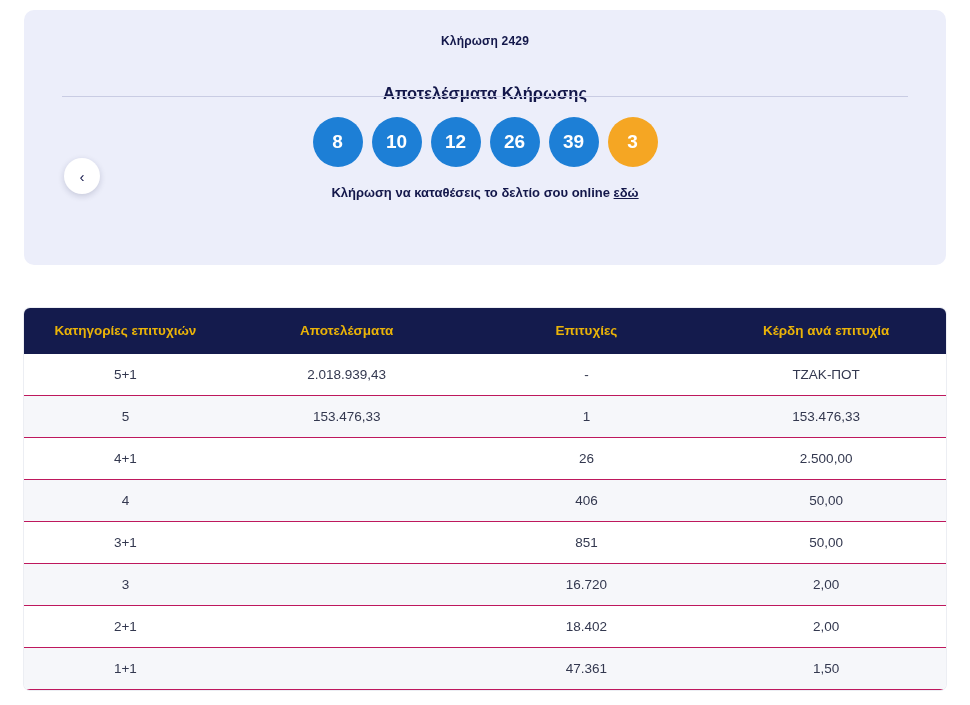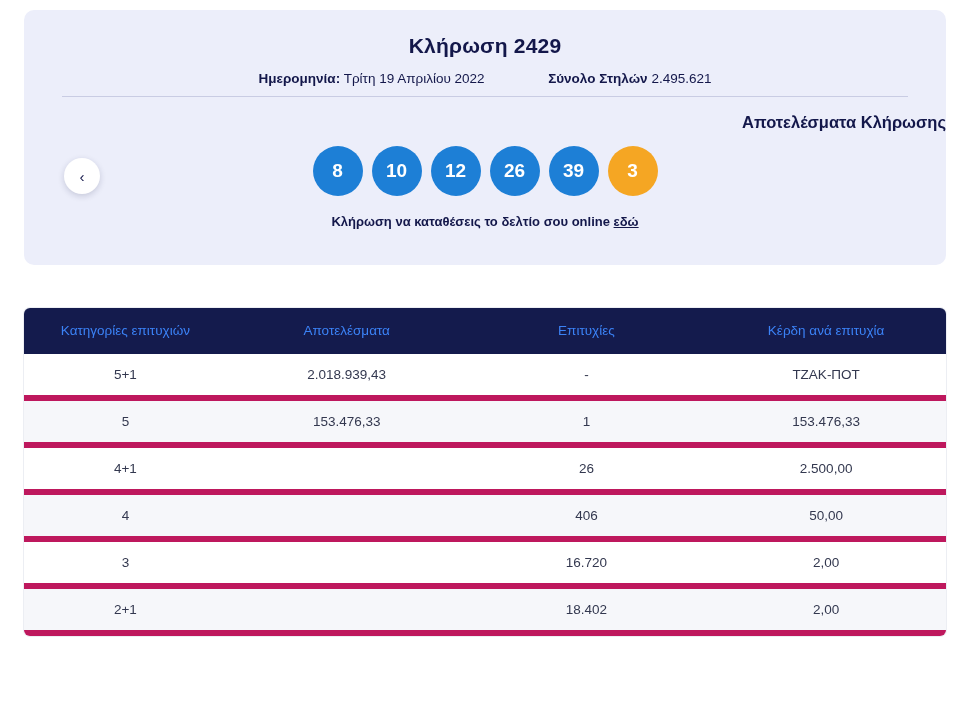--- a/index.html
+++ b/index.html
@@ -26,21 +26,21 @@
     left: 24px;
     top: 10px;
     width: 922px;
     height: 255px;
     background: #eceefa;
     border-radius: 10px;
   }
 
   .draw-title {
     text-align: center;
-    font-size: 21px;
+    font-size: 12px;
     font-weight: bold;
     color: #13174a;
     padding-top: 24px;
     letter-spacing: .2px;
   }
 
   .draw-meta {
     text-align: center;
     margin-top: 13px;
     font-size: 13.5px;
@@ -53,22 +53,22 @@
   .divider {
     position: absolute;
     left: 38px;
     top: 86px;
     width: 846px;
     height: 1px;
     background: #c9cce3;
   }
 
   .results-title {
-    text-align: right;
-    margin-top: 27px;
+    text-align: center;
+    margin-top: 36px;
     font-size: 16.5px;
     font-weight: bold;
     color: #13174a;
   }
 
   .balls {
     display: flex;
     justify-content: center;
     gap: 9px;
     margin-top: 14px;
@@ -129,58 +129,51 @@
   }
 
   table {
     width: 100%;
     border-collapse: collapse;
     table-layout: fixed;
   }
 
   thead th {
     background: #141b4d;
-    color: #3b82f6;
+    color: #eab308;
     font-size: 13.5px;
-    font-weight: normal;
+    font-weight: bold;
     padding: 14px 6px;
     text-align: center;
     line-height: 1.35;
   }
   thead th:nth-child(1) { width: 22%; }
   thead th:nth-child(2) { width: 26%; }
   thead th:nth-child(3) { width: 26%; }
   thead th:nth-child(4) { width: 26%; }
 
   tbody td {
     font-size: 13.5px;
     color: #33384f;
     text-align: center;
     padding: 13px 6px;
-    border-bottom: 6px solid #be185d;
+    border-bottom: 1px solid #be185d;
   }
   tbody tr:nth-child(even) { background: #f6f7fa; }
   tbody tr:nth-child(odd) { background: #ffffff; }
 </style>
 </head>
 <body>
 
 <div class="page">
 
   <div class="draw-card">
 
     <div class="draw-title">Κλήρωση 2429</div>
 
-    <div class="draw-meta">
-      <span class="label">Ημερομηνία:</span>
-      <span class="value">Τρίτη 19 Απριλίου 2022</span>
-      <span class="gap"></span>
-      <span class="label">Σύνολο Στηλών</span>
-      <span class="value">2.495.621</span>
-    </div>
 
     <div class="divider"></div>
 
     <div class="results-title">Αποτελέσματα Κλήρωσης</div>
 
     <div class="balls">
       <div class="ball blue">8</div>
       <div class="ball blue">10</div>
       <div class="ball blue">12</div>
       <div class="ball blue">26</div>
@@ -226,28 +219,40 @@
           <td>26</td>
           <td>2.500,00</td>
         </tr>
         <tr>
           <td>4</td>
           <td></td>
           <td>406</td>
           <td>50,00</td>
         </tr>
         <tr>
+          <td>3+1</td>
+          <td></td>
+          <td>851</td>
+          <td>50,00</td>
+        </tr>
+        <tr>
           <td>3</td>
           <td></td>
           <td>16.720</td>
           <td>2,00</td>
         </tr>
         <tr>
           <td>2+1</td>
           <td></td>
           <td>18.402</td>
           <td>2,00</td>
+        </tr>
+        <tr>
+          <td>1+1</td>
+          <td></td>
+          <td>47.361</td>
+          <td>1,50</td>
         </tr>
       </tbody>
     </table>
   </div>
 
 </div>
 
 </body></html>

